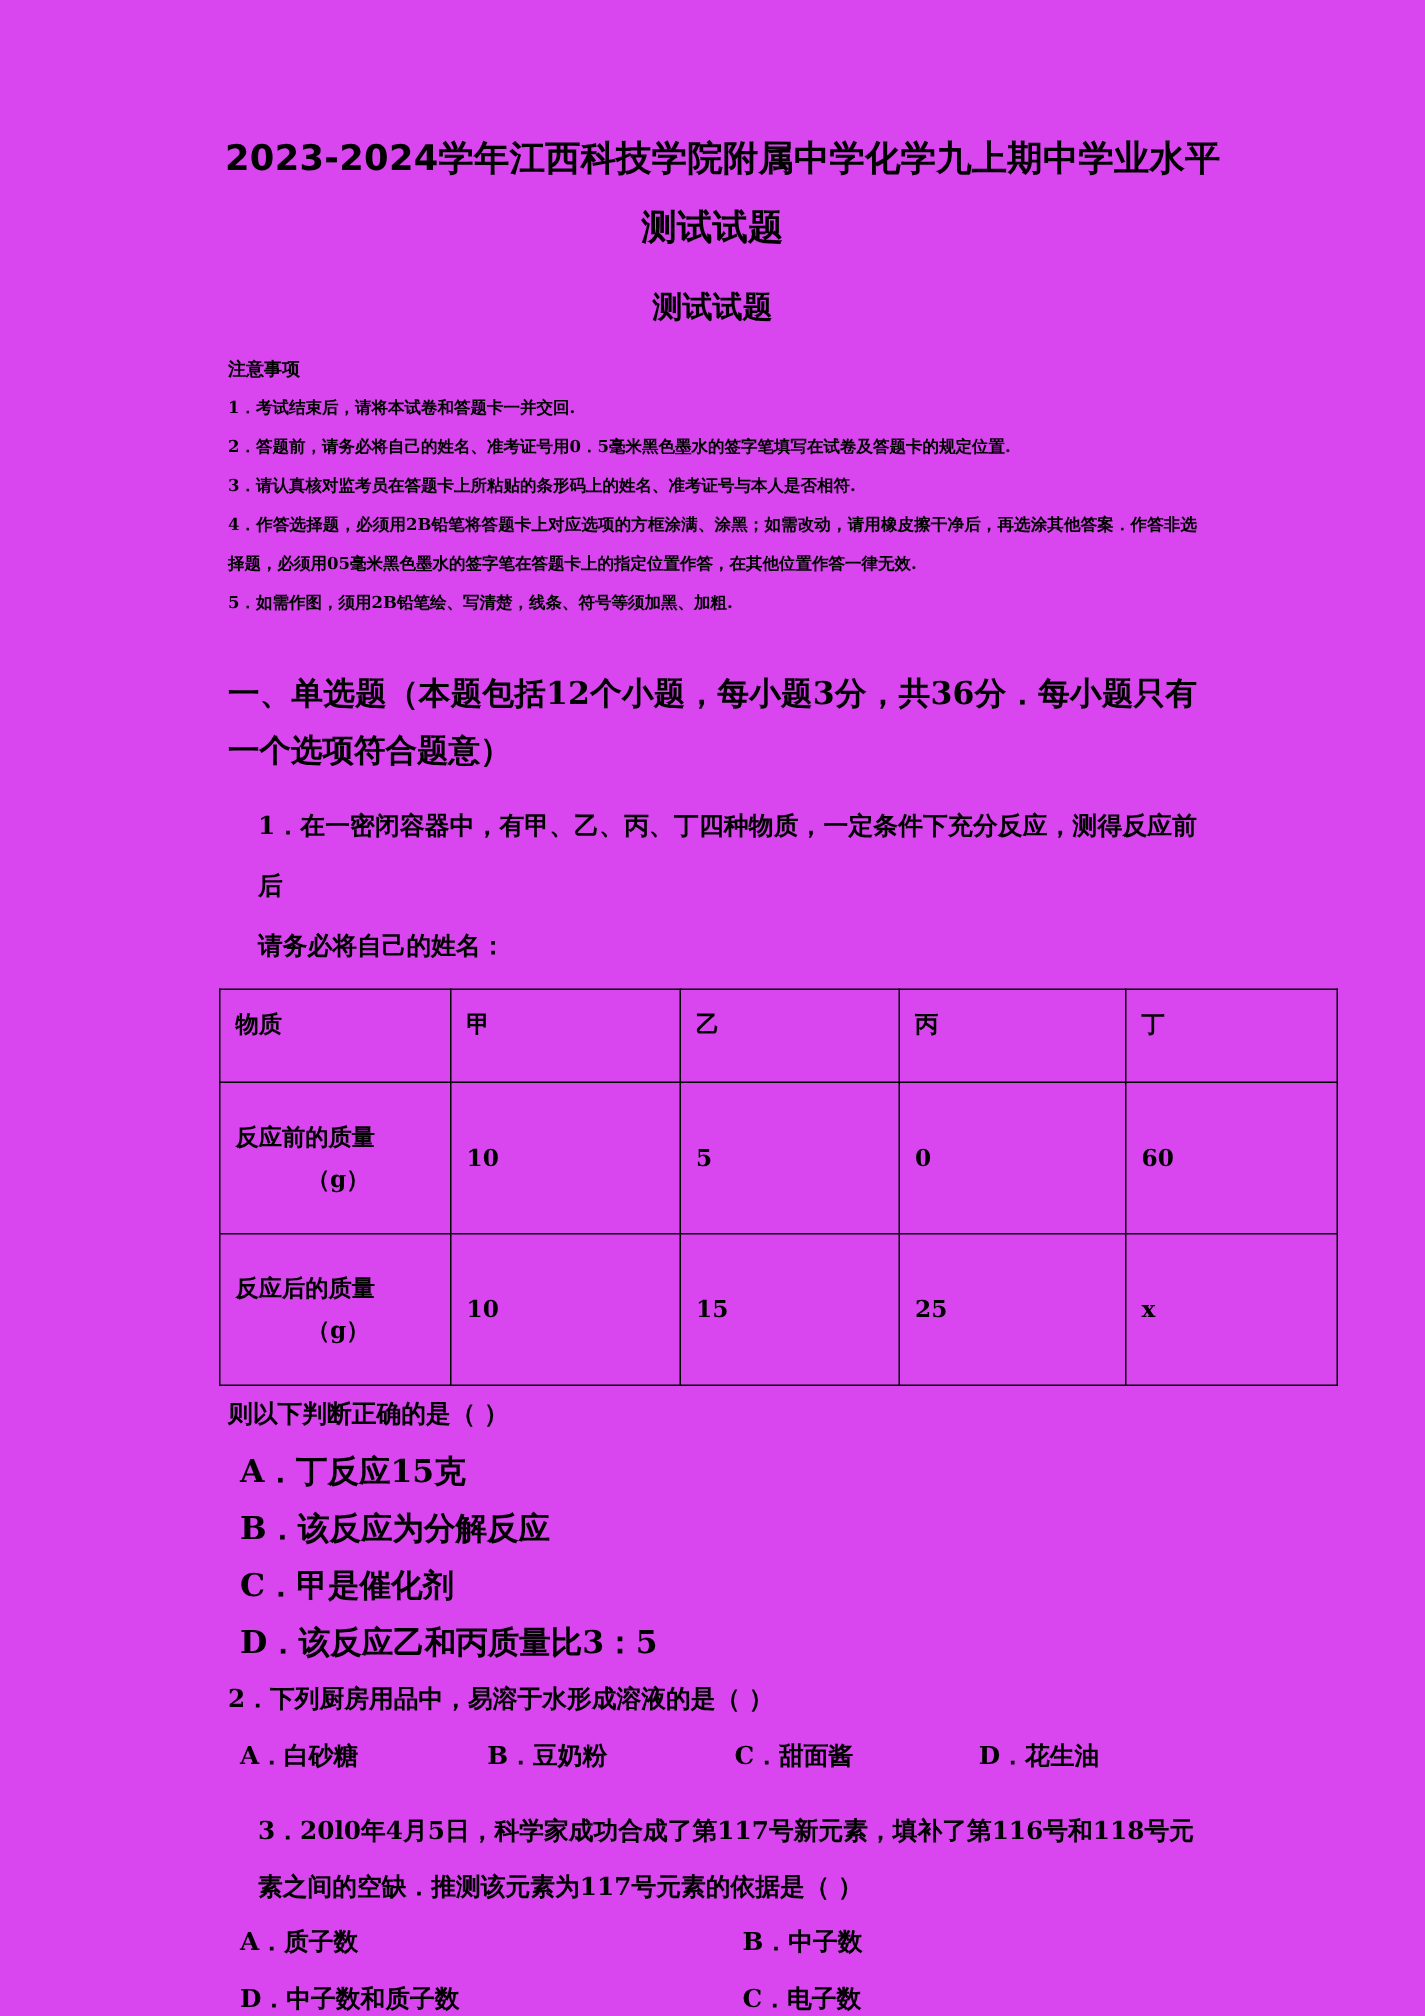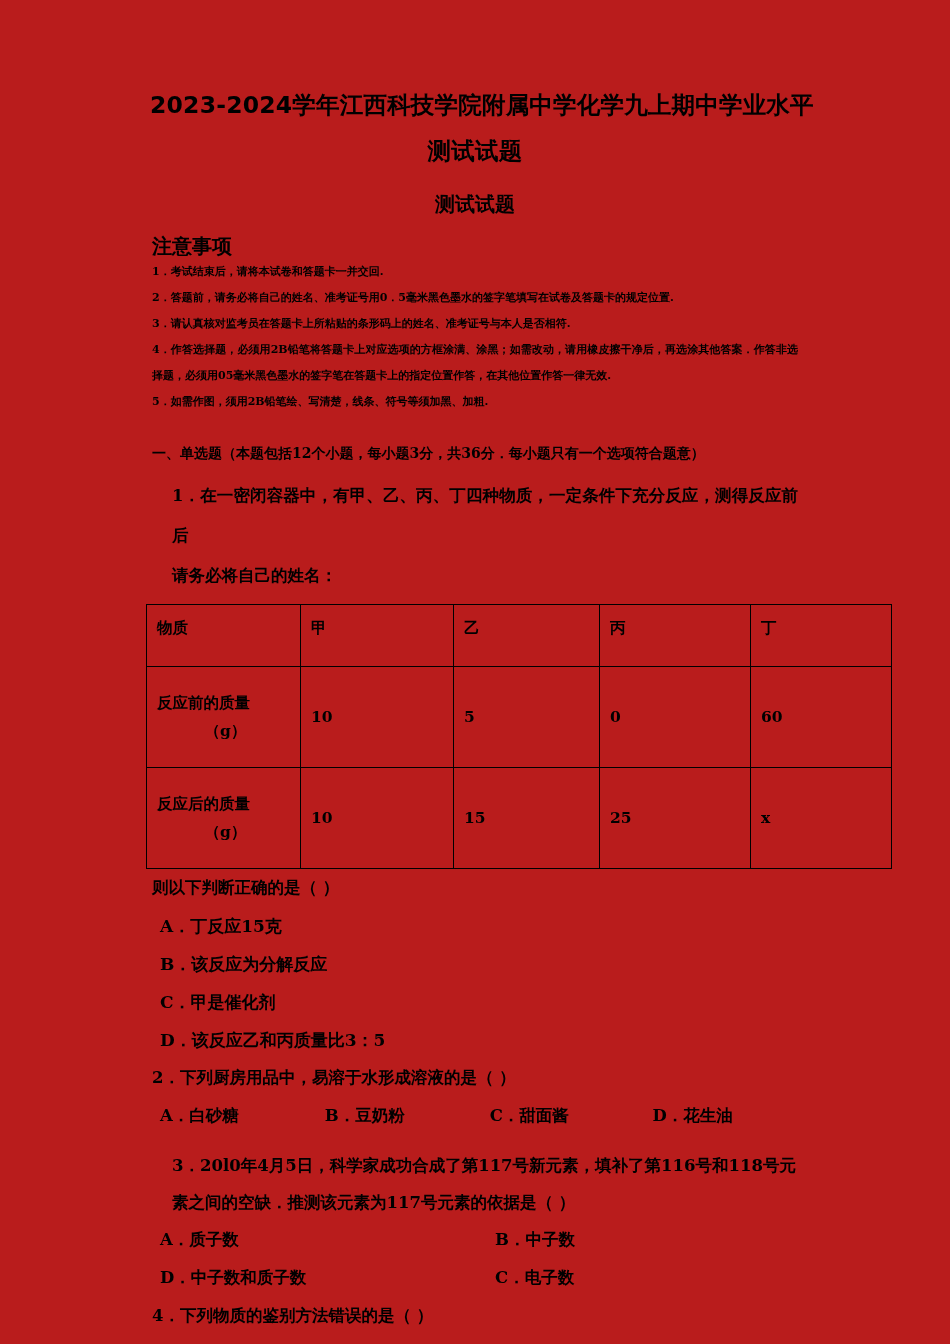--- a/index.html
+++ b/index.html
@@ -11,21 +11,21 @@
     width: 950px;
     height: 1344px;
     font-family: "DejaVu Serif", "Liberation Serif", serif;
     color: #000000;
     overflow: hidden;
   }
   .page {
     position: relative;
     width: 950px;
     height: 1344px;
-    background: #b91c1c;
+    background: #d946ef;
     box-sizing: border-box;
     padding: 0 152px 0 152px;
   }
   
   .doc-title {
     margin: 0;
     padding-top: 82px;
     font-family: "DejaVu Sans", "Liberation Sans", sans-serif;
     font-weight: bold;
     font-size: 23.5px;
@@ -49,36 +49,36 @@
     font-size: 20px;
     line-height: 32px;
     text-align: center;
   }
   
   .notice {
     margin-top: 14px;
   }
   .notice-heading {
     font-weight: bold;
-    font-size: 20px;
+    font-size: 12px;
     line-height: 25px;
   }
   .notice-item {
     font-weight: bold;
     font-size: 11px;
     line-height: 26px;
     text-align: justify;
     text-justify: inter-ideograph;
   }
   
   .section-head {
     margin-top: 28px;
     font-weight: bold;
-    font-size: 14px;
-    line-height: 21px;
+    font-size: 21px;
+    line-height: 38px;
     text-align: justify;
     text-justify: inter-ideograph;
   }
   
   .q-stem {
     margin-top: 12px;
     font-weight: bold;
     font-size: 16.5px;
     line-height: 40px;
     text-align: justify;
@@ -129,21 +129,21 @@
     text-align: center;
     padding-left: 4px;
   }
   .data-table td.val-a { width: 132px; }
   .data-table td.val-b { width: 125px; }
   .data-table td.val-c { width: 130px; }
   .data-table td.val-d { width: 120px; }
   
   .opt-single {
     font-weight: bold;
-    font-size: 17px;
+    font-size: 21px;
     line-height: 38px;
     padding-left: 8px;
   }
   .opt-row-4 {
     display: flex;
     font-weight: bold;
     font-size: 16.5px;
     line-height: 38px;
     padding-left: 8px;
   }

